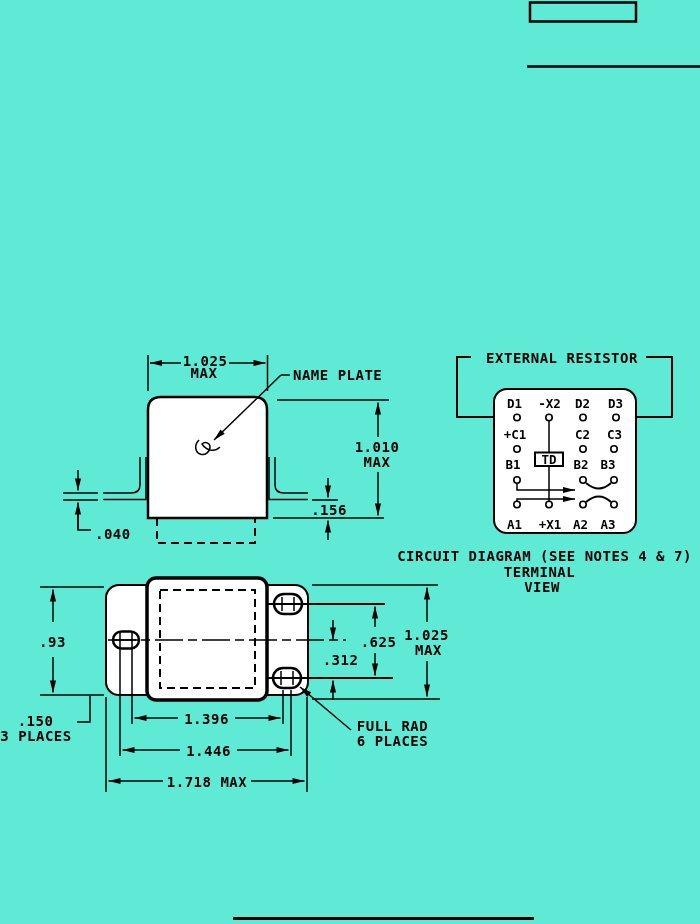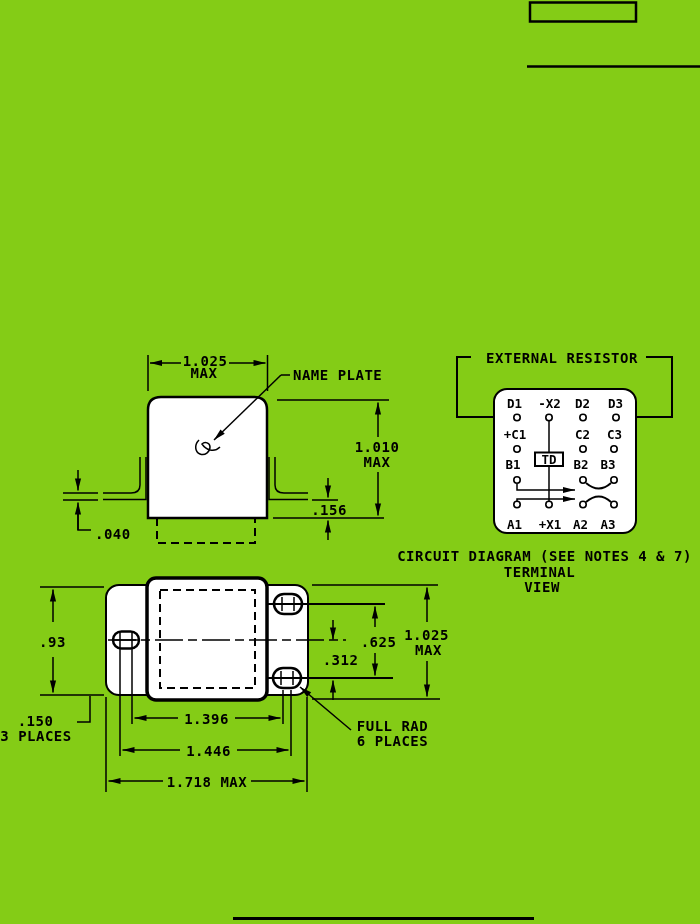--- a/index.html
+++ b/index.html
@@ -1,17 +1,17 @@
 <!DOCTYPE html>
 <html><head>
 <meta charset="utf-8">
 <style>
   html,body { margin:0; padding:0; background:#ffffff; }
   #page {
-    position:relative; width:700px; height:924px; background:#84cc16;
+    position:relative; width:700px; height:924px; background:#5eead4;
     font-family:"DejaVu Sans Mono", monospace;
   }
   svg { display:block; }
   .t  { font:bold 14px "DejaVu Sans Mono", monospace; letter-spacing:.5px; fill:#000; }
   .ts { font:bold 12.5px "DejaVu Sans Mono", monospace; letter-spacing:0; fill:#000; }
   .ln   { stroke:#000; fill:none; }
   .thin { stroke-width:1.5; }
   .med  { stroke-width:2; }
   .obj  { stroke-width:2.5; }
   .bold { stroke-width:3.5; }

